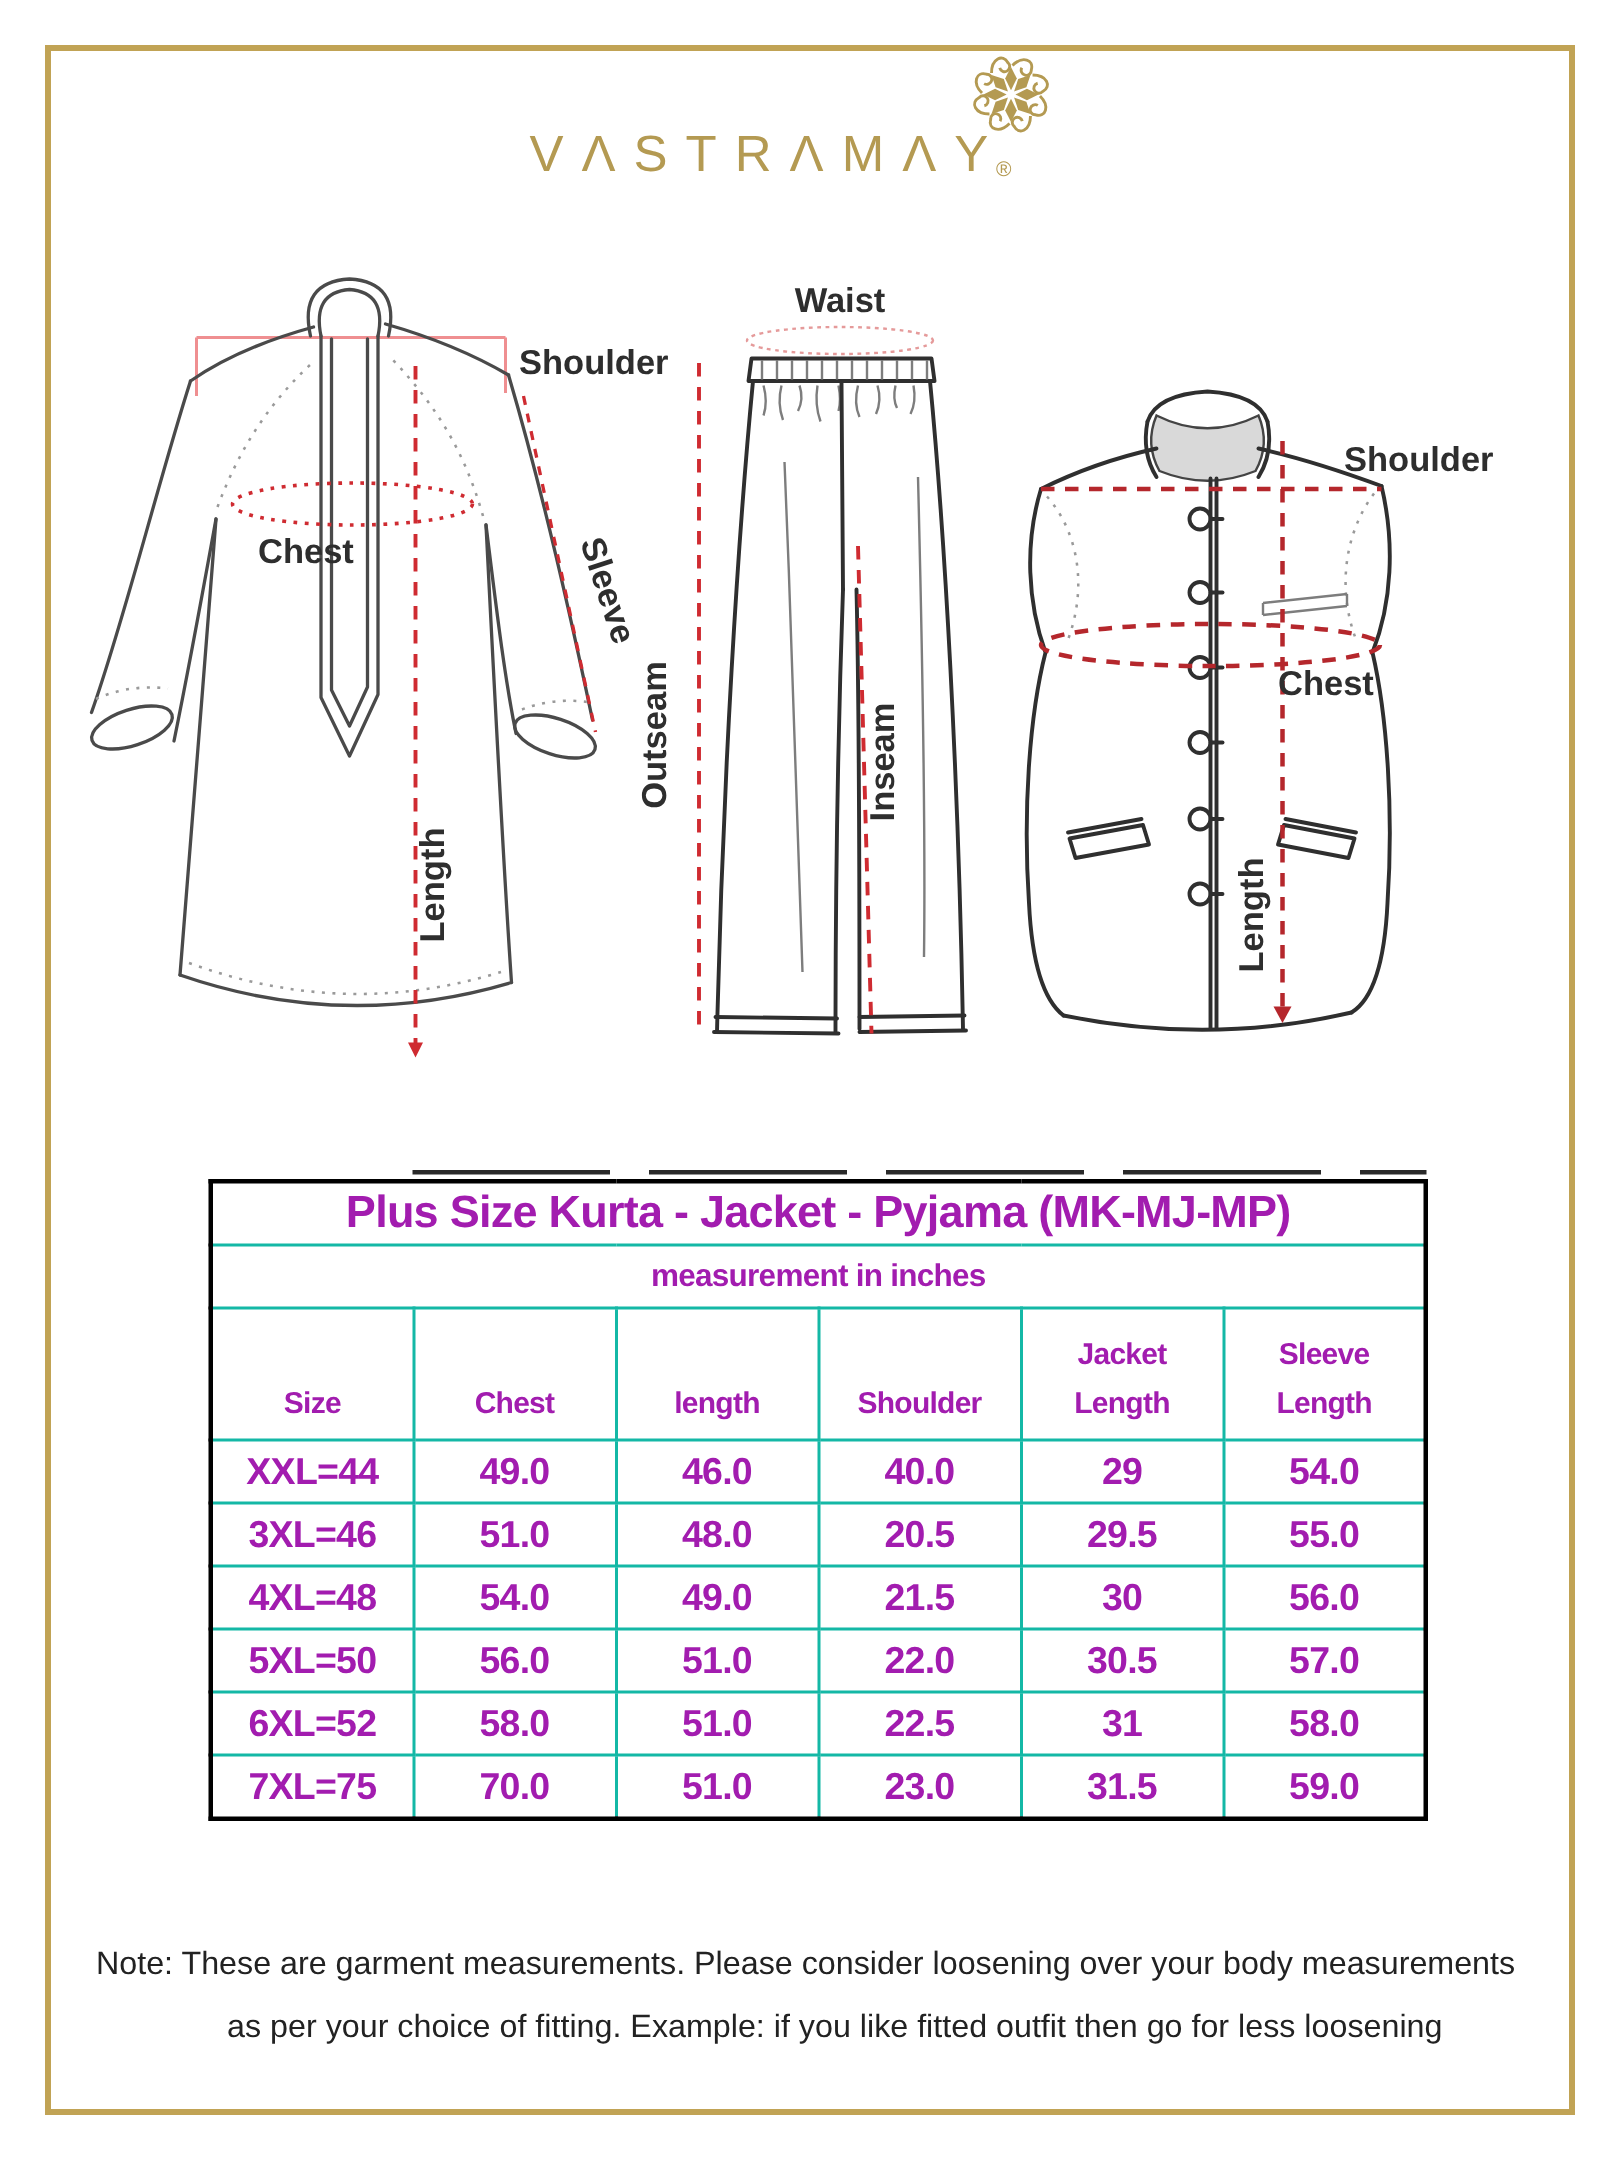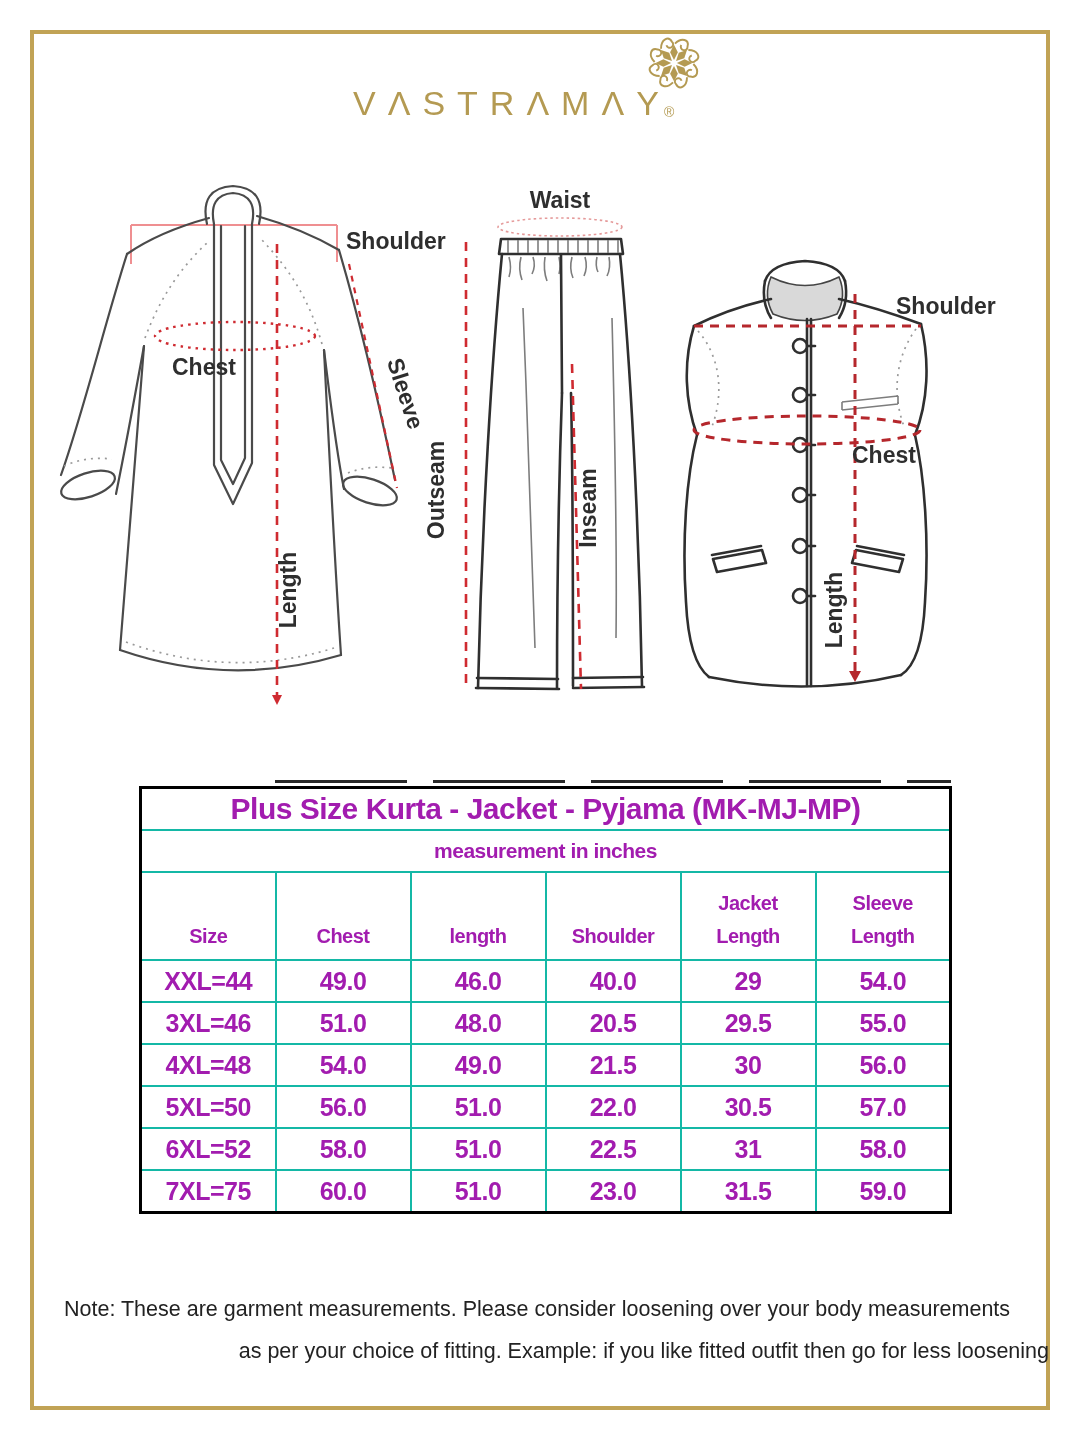--- a/index.html
+++ b/index.html
@@ -34,21 +34,21 @@
               color:#a21caf;padding:0;overflow:hidden;}
   .t-title{font-size:30px;height:40px;letter-spacing:-0.5px;}
   .t-sub{font-size:21px;height:40px;letter-spacing:-0.5px;}
   .size-table th{height:80px;vertical-align:bottom;font-size:20px;line-height:33px;
               padding-bottom:6px;letter-spacing:-0.5px;}
   .size-table td.cell{font-size:25px;height:40px;letter-spacing:-0.5px;}
   
   .note{position:absolute;left:64px;top:1288px;width:985px;color:#222;}
   .note div{font-size:21.5px;line-height:42px;white-space:nowrap;}
   .note .l1{text-align:left;}
-  .note .l2{text-align:right;}
+  .note .l2{text-align:center;}
 </style>
 </head>
 <body>
 
 <div class="frame"></div>
 
 <div class="wordmark">VΛSTRΛMΛY</div>
 <div class="registered">®</div>
 <svg class="emblem" viewBox="-30 -30 60 60">
   <g fill="#b49a52" stroke="#b49a52">
@@ -248,21 +248,21 @@
   <tr>
     <td class="cell">6XL=52</td>
     <td class="cell">58.0</td>
     <td class="cell">51.0</td>
     <td class="cell">22.5</td>
     <td class="cell">31</td>
     <td class="cell">58.0</td>
   </tr>
   <tr>
     <td class="cell">7XL=75</td>
-    <td class="cell">60.0</td>
+    <td class="cell">70.0</td>
     <td class="cell">51.0</td>
     <td class="cell">23.0</td>
     <td class="cell">31.5</td>
     <td class="cell">59.0</td>
   </tr>
 </tbody>
   </table>
 
 <div class="note">
   <div class="l1">Note: These are garment measurements. Please consider loosening over your body measurements</div>

